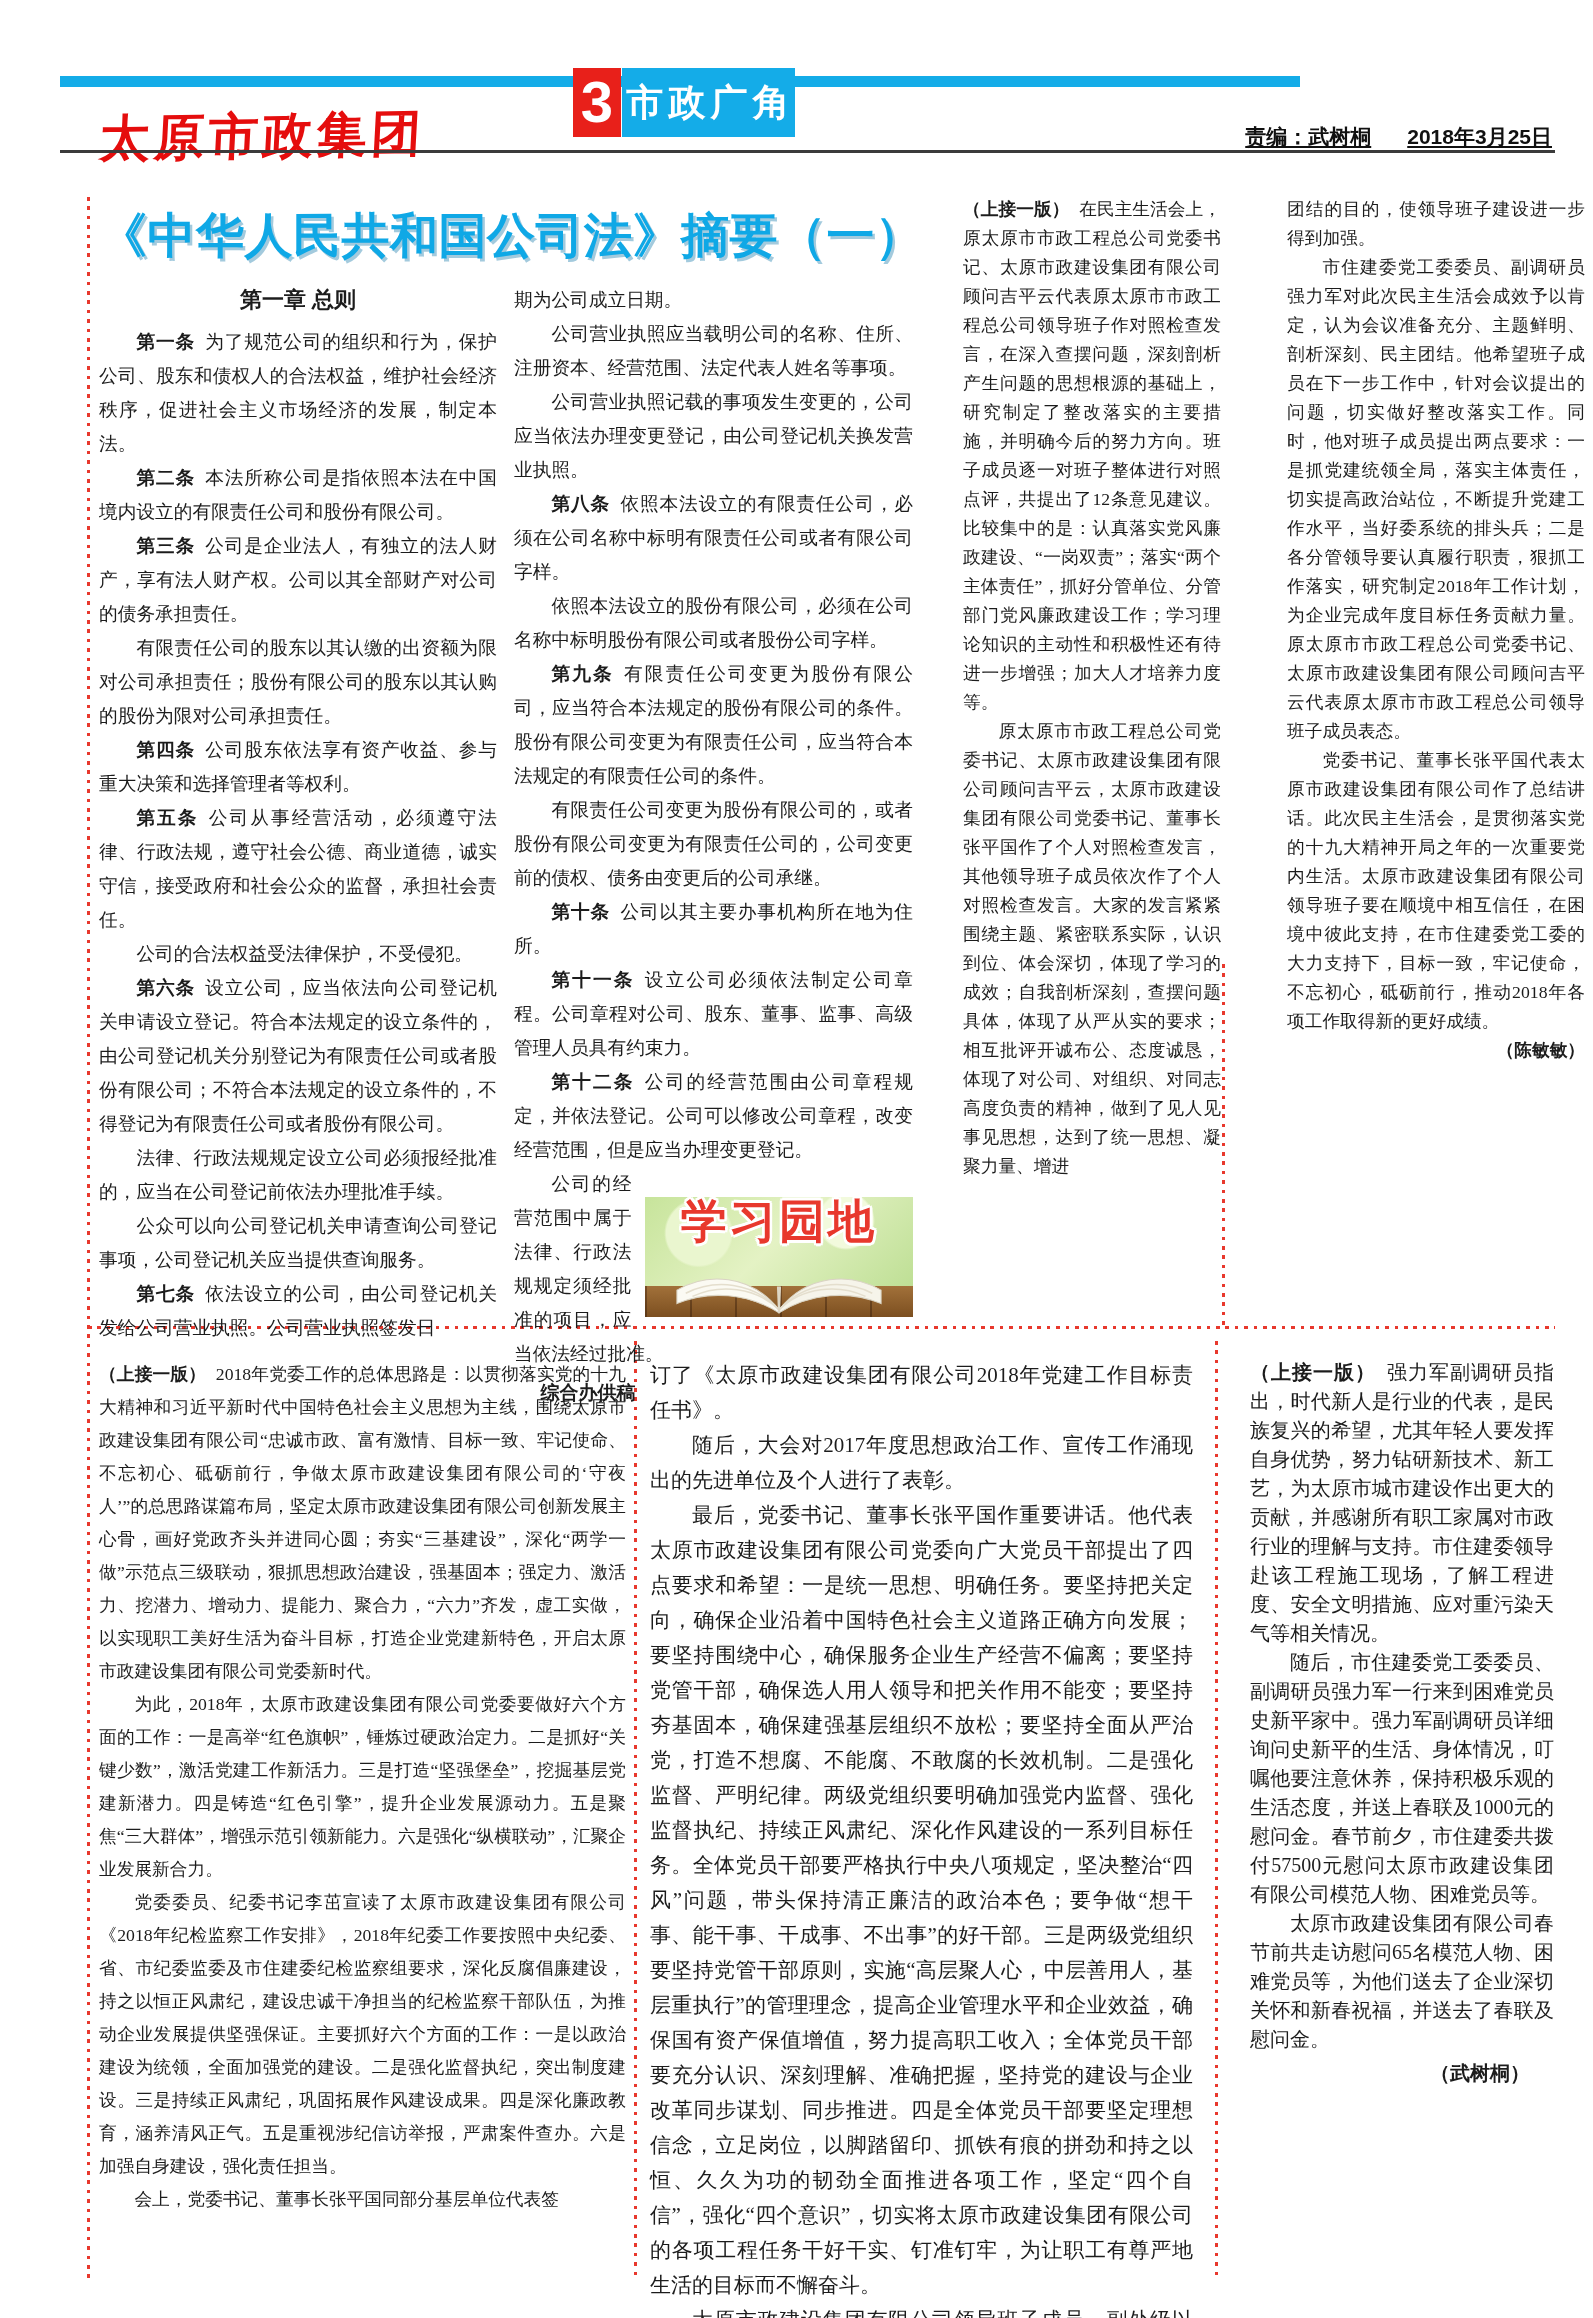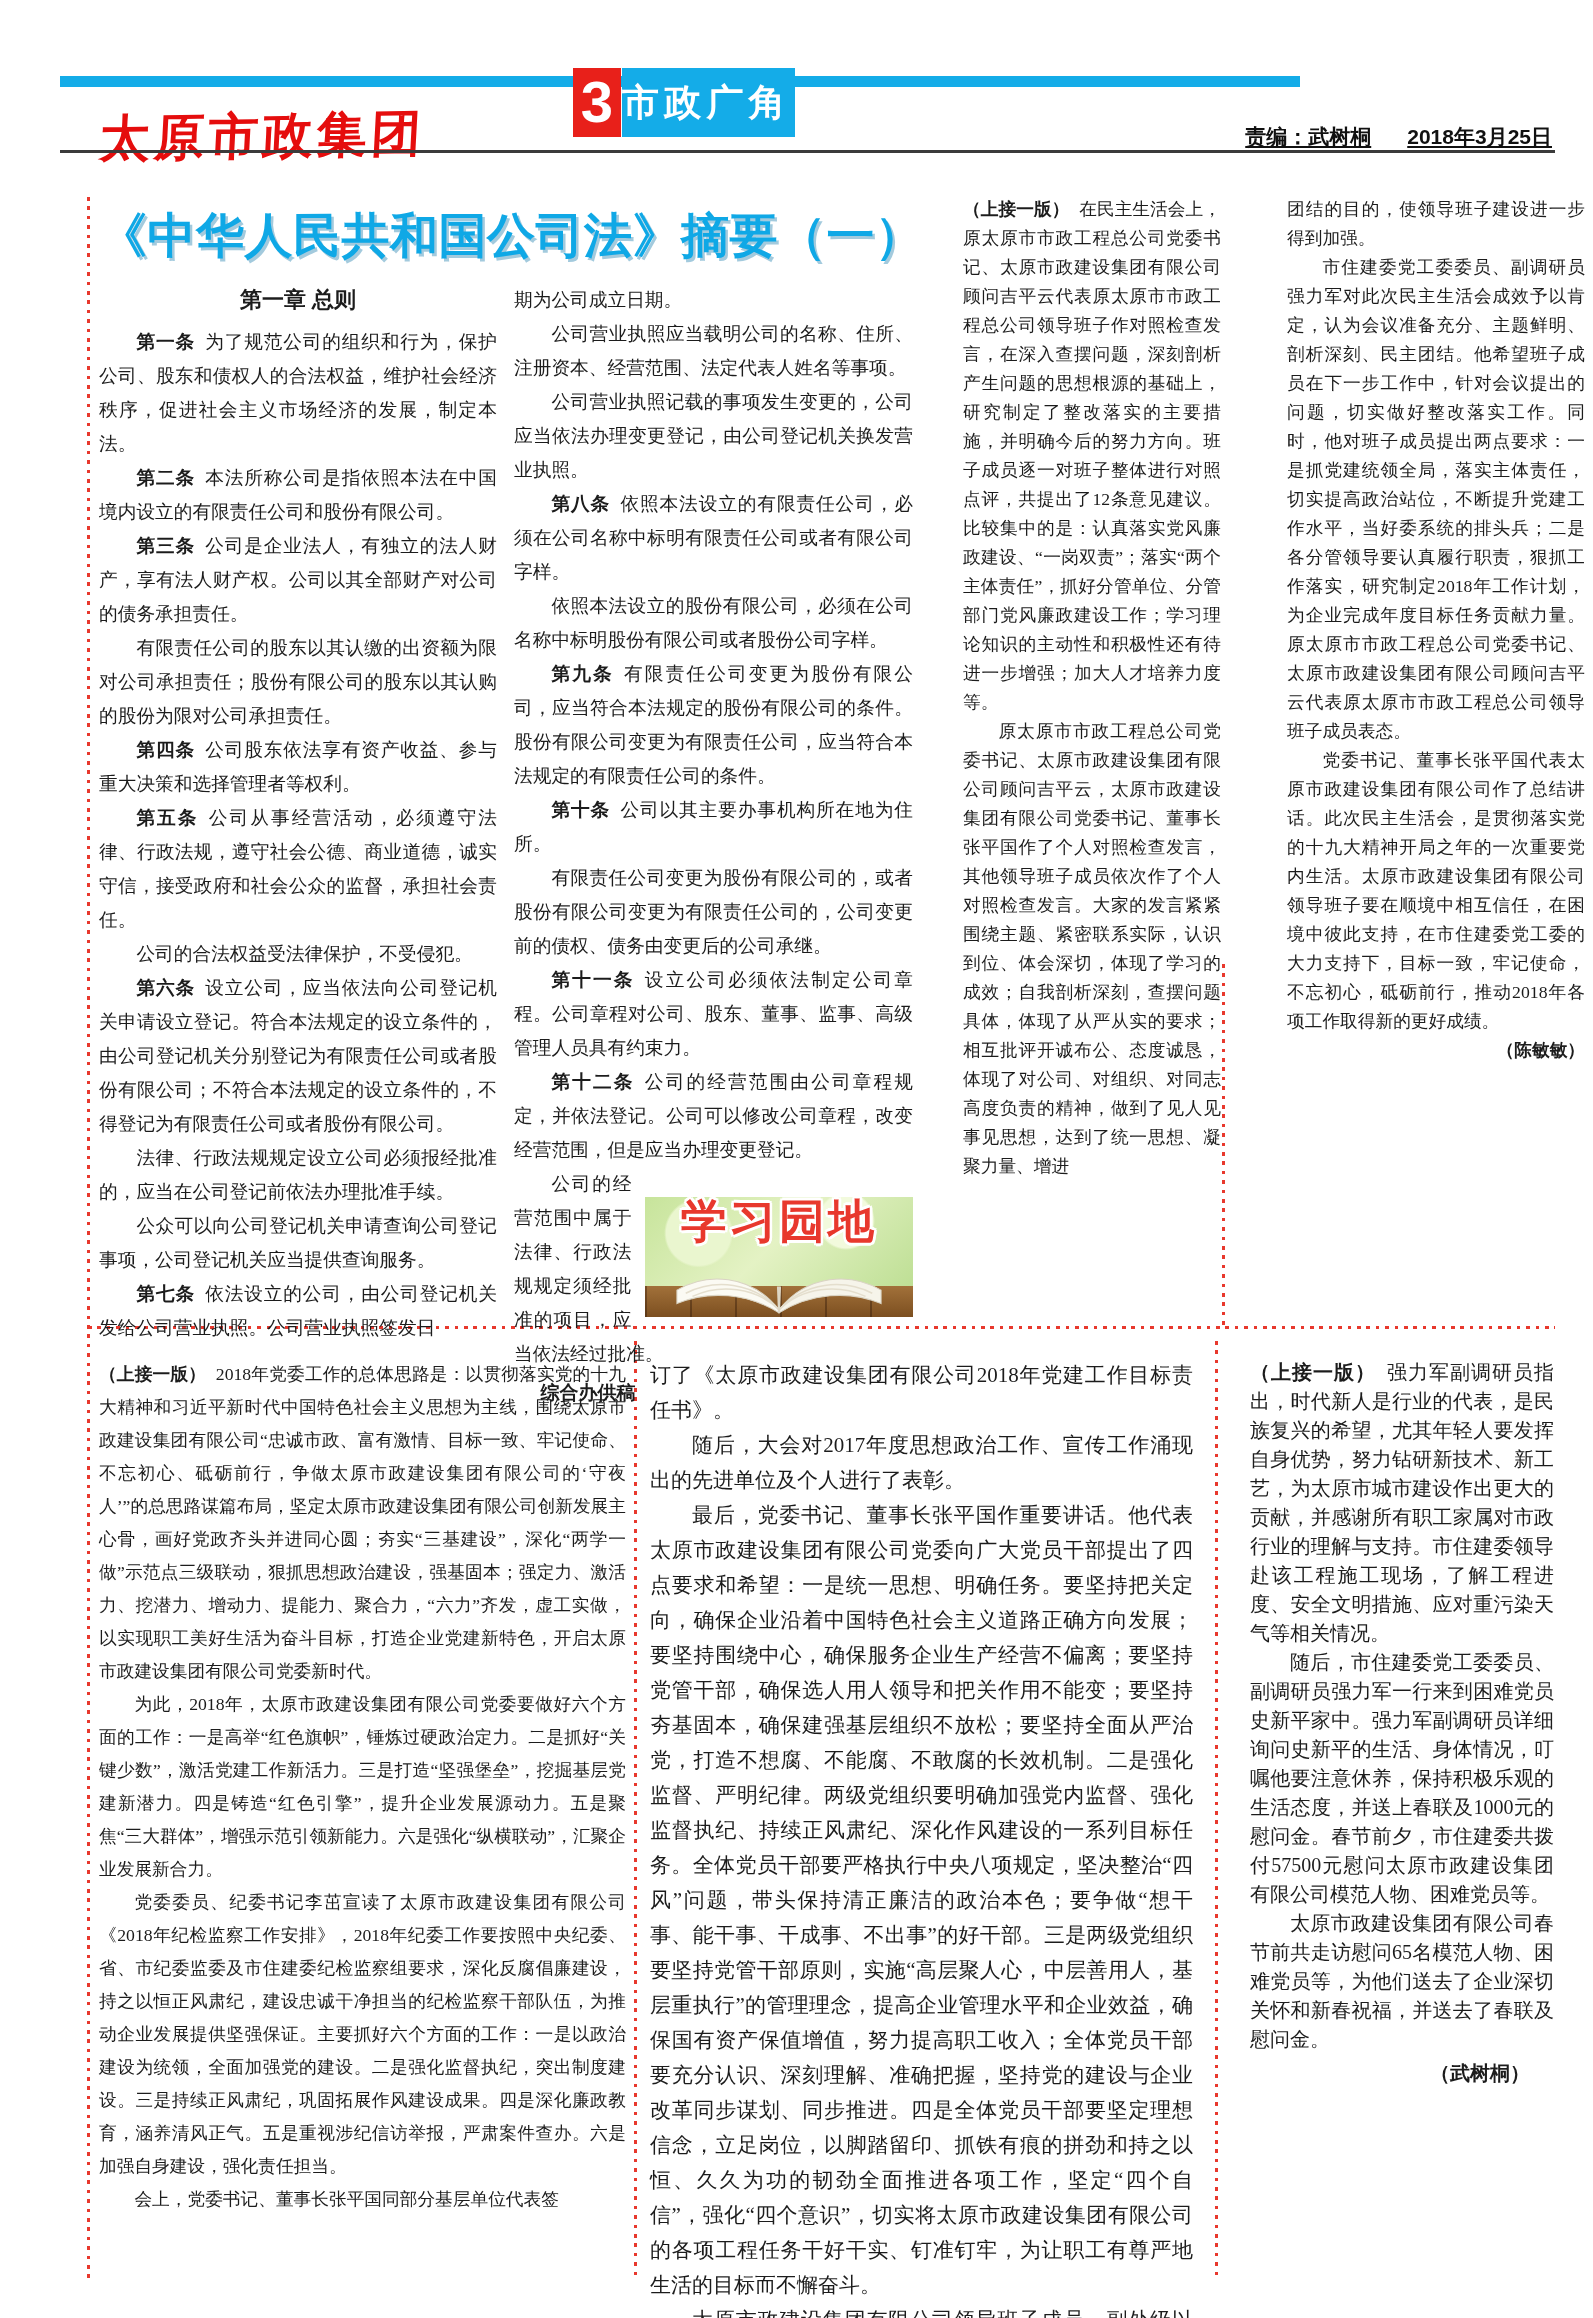--- a/index.html
+++ b/index.html
@@ -10,21 +10,21 @@
   
   .blue-bar{left:60px;top:76px;width:1240px;height:11.4px;background:#14ace8;}
   .masthead{left:100px;top:103px;font-family:"DejaVu Serif",serif;font-weight:900;
             font-size:50px;color:#e50d0d;letter-spacing:4.2px;transform:skewX(-4deg) rotate(-1deg);}
   .black-rule{left:60px;top:150px;width:1495px;height:2.6px;background:#3b3b3b;}
   .page-num{left:573px;top:68px;width:48px;height:69px;background:#e8201a;color:#fff;
             font-family:"Liberation Sans","DejaVu Sans",sans-serif;font-weight:900;font-size:58px;
             text-align:center;line-height:68px;}
   .section-box{left:622px;top:68px;width:173px;height:69px;background:#14ace8;color:#fff;
             font-family:"Liberation Sans","DejaVu Sans",sans-serif;font-weight:900;font-size:37px;
-            text-align:left;line-height:70px;letter-spacing:5.2px;}
+            text-align:right;line-height:70px;letter-spacing:5.2px;}
   .editor-date{right:41px;top:123px;font-family:"Liberation Sans","DejaVu Sans",sans-serif;
             font-weight:700;font-size:21px;color:#111;}
   .editor-date span{margin-left:36px;text-decoration:underline;}
   .editor-date span:first-child{margin-left:0;}
 
   
   .dot-h{height:3.1px;background:repeating-linear-gradient(90deg,#e8382d 0 3.6px,transparent 3.6px 9.4px);}
   .dot-v{width:3.1px;background:repeating-linear-gradient(180deg,#e8382d 0 3.6px,transparent 3.6px 9.4px);}
 
   
@@ -111,22 +111,22 @@
 
   <div class="col col-b">
     <div>
 
     <p class="para ni"><span class="txt">期为公司成立日期。</span></p>
         <p class="para"><span class="txt">公司营业执照应当载明公司的名称、住所、注册资本、经营范围、法定代表人姓名等事项。</span></p>
         <p class="para"><span class="txt">公司营业执照记载的事项发生变更的，公司应当依法办理变更登记，由公司登记机关换发营业执照。</span></p>
         <p class="para"><b class="lead">第八条</b><span class="txt">依照本法设立的有限责任公司，必须在公司名称中标明有限责任公司或者有限公司字样。</span></p>
         <p class="para"><span class="txt">依照本法设立的股份有限公司，必须在公司名称中标明股份有限公司或者股份公司字样。</span></p>
         <p class="para"><b class="lead">第九条</b><span class="txt">有限责任公司变更为股份有限公司，应当符合本法规定的股份有限公司的条件。股份有限公司变更为有限责任公司，应当符合本法规定的有限责任公司的条件。</span></p>
+        <p class="para"><span class="txt">有限责任公司变更为股份有限公司的，或者股份有限公司变更为有限责任公司的，公司变更前的债权、债务由变更后的公司承继。</span></p>
         <p class="para"><b class="lead">第十条</b><span class="txt">公司以其主要办事机构所在地为住所。</span></p>
-        <p class="para"><span class="txt">有限责任公司变更为股份有限公司的，或者股份有限公司变更为有限责任公司的，公司变更前的债权、债务由变更后的公司承继。</span></p>
         <p class="para"><b class="lead">第十一条</b><span class="txt">设立公司必须依法制定公司章程。公司章程对公司、股东、董事、监事、高级管理人员具有约束力。</span></p>
         <p class="para"><b class="lead">第十二条</b><span class="txt">公司的经营范围由公司章程规定，并依法登记。公司可以修改公司章程，改变经营范围，但是应当办理变更登记。</span></p>
       </div>
     <div class="study-graphic">
       <div class="sg-table"></div>
       <svg class="sg-book" width="224" height="57" viewBox="0 0 430 110">
         <path d="M215 100 C160 30, 75 28, 18 62 L18 88 C80 62, 155 68, 215 106 Z" fill="#fbfaf3" stroke="#d9d3c3" stroke-width="2"></path>
         <path d="M215 100 C270 30, 355 28, 412 62 L412 88 C350 62, 275 68, 215 106 Z" fill="#f6f4ea" stroke="#d9d3c3" stroke-width="2"></path>
         <path d="M215 100 C165 45, 90 40, 35 68" fill="none" stroke="#e4decd" stroke-width="3"></path>
         <path d="M215 100 C170 55, 100 50, 48 74" fill="none" stroke="#e4decd" stroke-width="3"></path>

